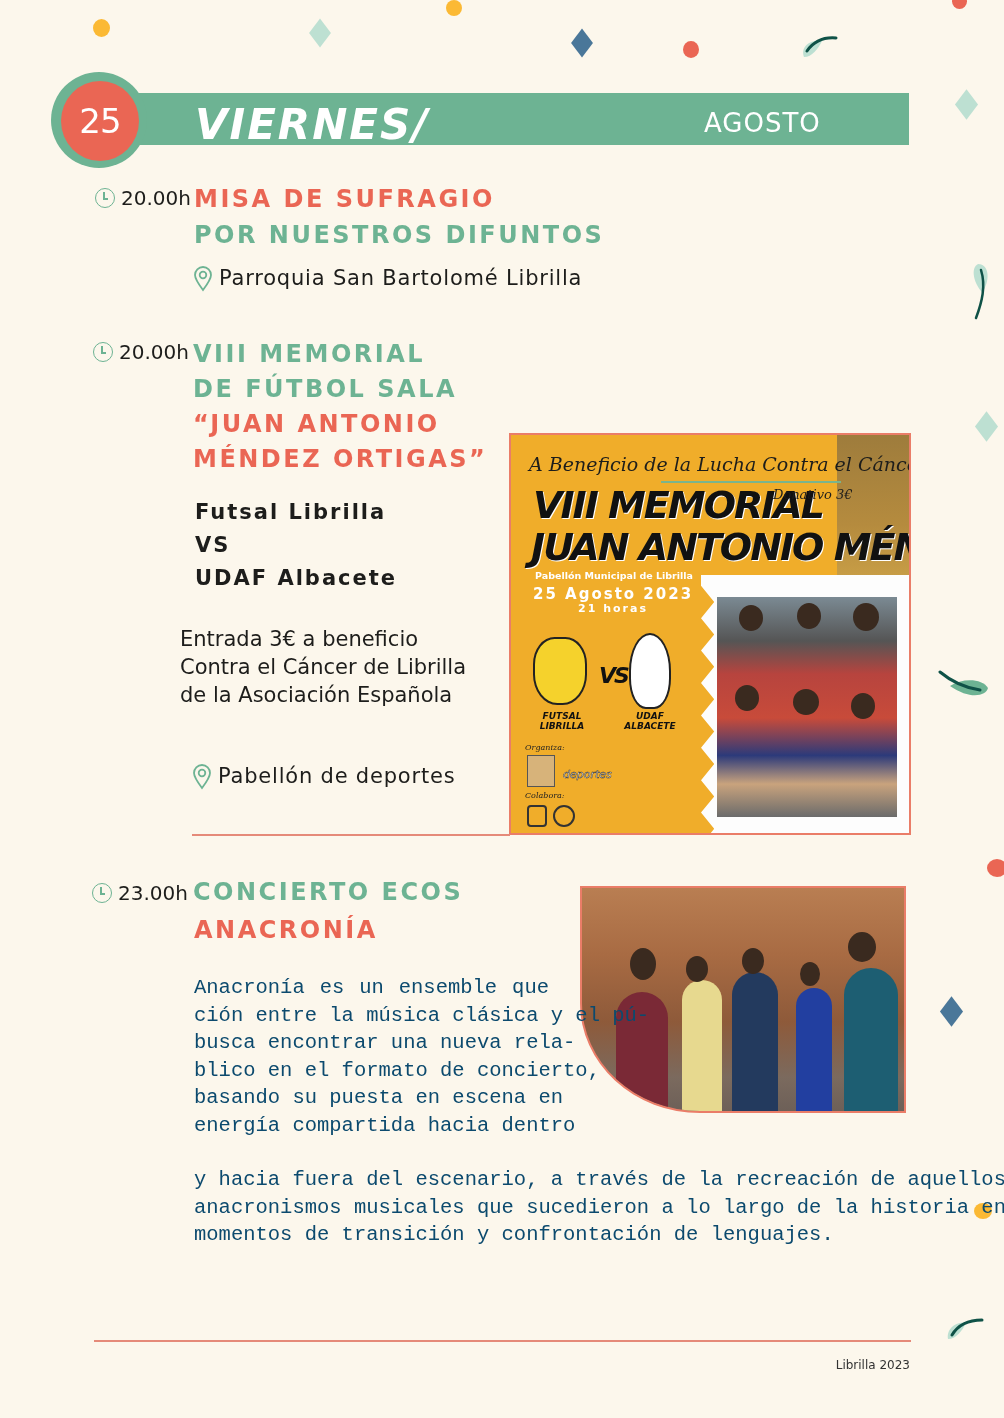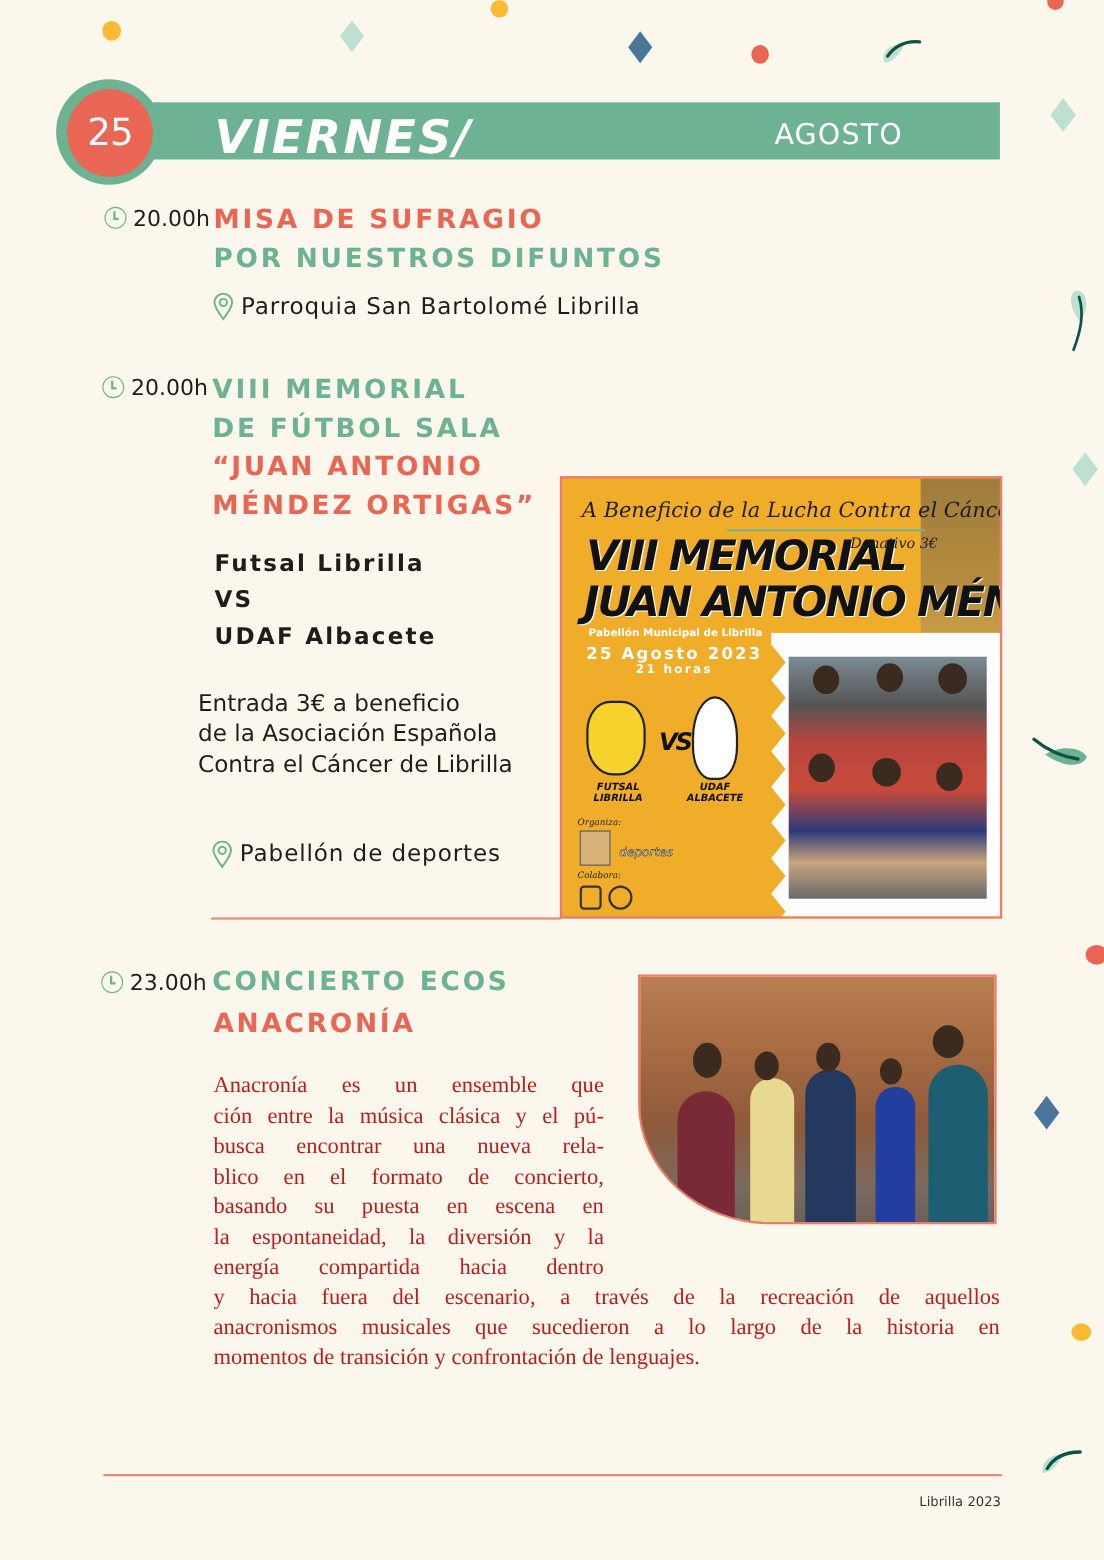--- a/index.html
+++ b/index.html
@@ -137,22 +137,22 @@
   
   .concert-photo {
     position: absolute; left: 580px; top: 886px; width: 326px; height: 227px;
     border: 2px solid #ea7d68; border-bottom-left-radius: 120px 110px; overflow: hidden;
     background: linear-gradient(180deg,#b97e52 0%,#a86b43 30%,#8e5a3a 60%,#7b6a5e 85%,#6d6058 100%);
   }
   .person { position: absolute; border-radius: 30px 30px 6px 6px; }
   .head { position:absolute; border-radius:50%; background:#3a2a1f; }
 
   .para {
-    position: absolute; font-family: Liberation Serif, serif; font-size: 20.5px;
-    line-height: 27.5px; text-align: justify; color: #b91c1c;
+    position: absolute; font-family: Liberation Mono, monospace; font-size: 20.5px;
+    line-height: 27.5px; text-align: justify; color: #0c4a6e;
   }
   .para .ln { display: block; text-align: justify; text-align-last: justify; white-space: nowrap; }
   .para .ln.last { text-align-last: left; }
 
   .footer-text {
     position: absolute; right: 94px; top: 1358px; font-family: "DejaVu Sans", sans-serif;
     font-size: 12px; color: #333;
   }
 </style>
 </head>
@@ -216,22 +216,22 @@
 <div class="title red" style="left:193px;top:441px;">MÉNDEZ ORTIGAS”</div>
 
 <div class="teams">
   <div>Futsal Librilla</div>
   <div>VS</div>
   <div>UDAF Albacete</div>
 </div>
 
 <div class="entrada">
   <div>Entrada 3€ a beneficio</div>
+  <div>Contra el Cáncer de Librilla</div>
   <div>de la Asociación Española</div>
-  <div>Contra el Cáncer de Librilla</div>
 </div>
 
 <div class="place" style="left:192px;top:764px;">
   <svg class="pin" viewBox="0 0 20 26">
       <path d="M10 24 C4 16 2 12 2 9 A8 8 0 0 1 18 9 C18 12 16 16 10 24Z" fill="none" stroke="#6db393" stroke-width="1.8"></path>
       <circle cx="10" cy="9" r="3.3" fill="none" stroke="#6db393" stroke-width="1.8"></circle>
     </svg>
   <span>Pabellón de deportes</span>
 </div>
 
@@ -292,21 +292,20 @@
   <div class="person" style="left:262px;top:80px;width:54px;height:147px;background:#1d5e72;"></div>
   <div class="head" style="left:266px;top:44px;width:28px;height:30px;"></div>
 </div>
 
 <div class="para" style="left:194px;top:974px;width:355px;">
   <span class="ln">Anacronía es un ensemble que</span>
   <span class="ln">ción entre la música clásica y el pú-</span>
   <span class="ln">busca encontrar una nueva rela-</span>
   <span class="ln">blico en el formato de concierto,</span>
   <span class="ln">basando su puesta en escena en</span>
-  <span class="ln">la espontaneidad, la diversión y la</span>
   <span class="ln">energía compartida hacia dentro</span>
 </div>
 <div class="para" style="left:194px;top:1166px;width:715px;">
   <span class="ln">y hacia fuera del escenario, a través de la recreación de aquellos</span>
   <span class="ln">anacronismos musicales que sucedieron a lo largo de la historia en</span>
   <span class="ln last">momentos de transición y confrontación de lenguajes.</span>
 </div>
 
 <div class="hr" style="left:94px;top:1340px;width:817px;"></div>
 <div class="footer-text">Librilla 2023</div>

